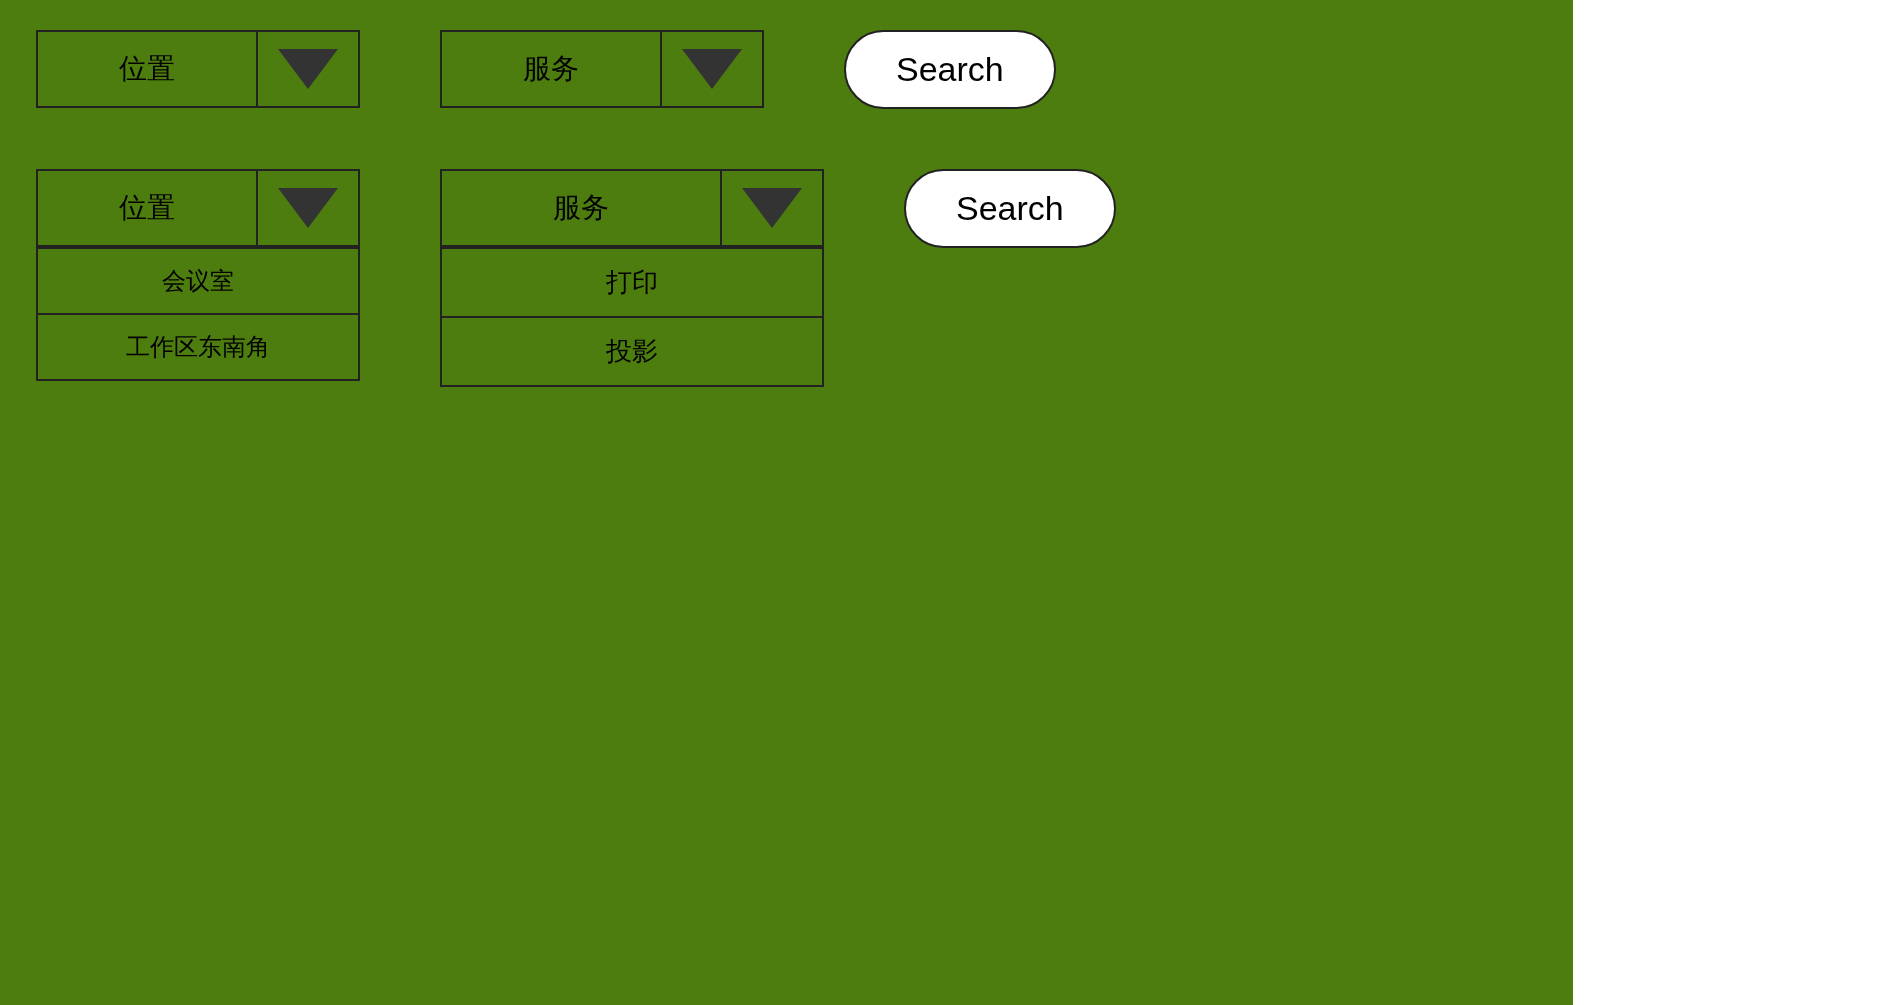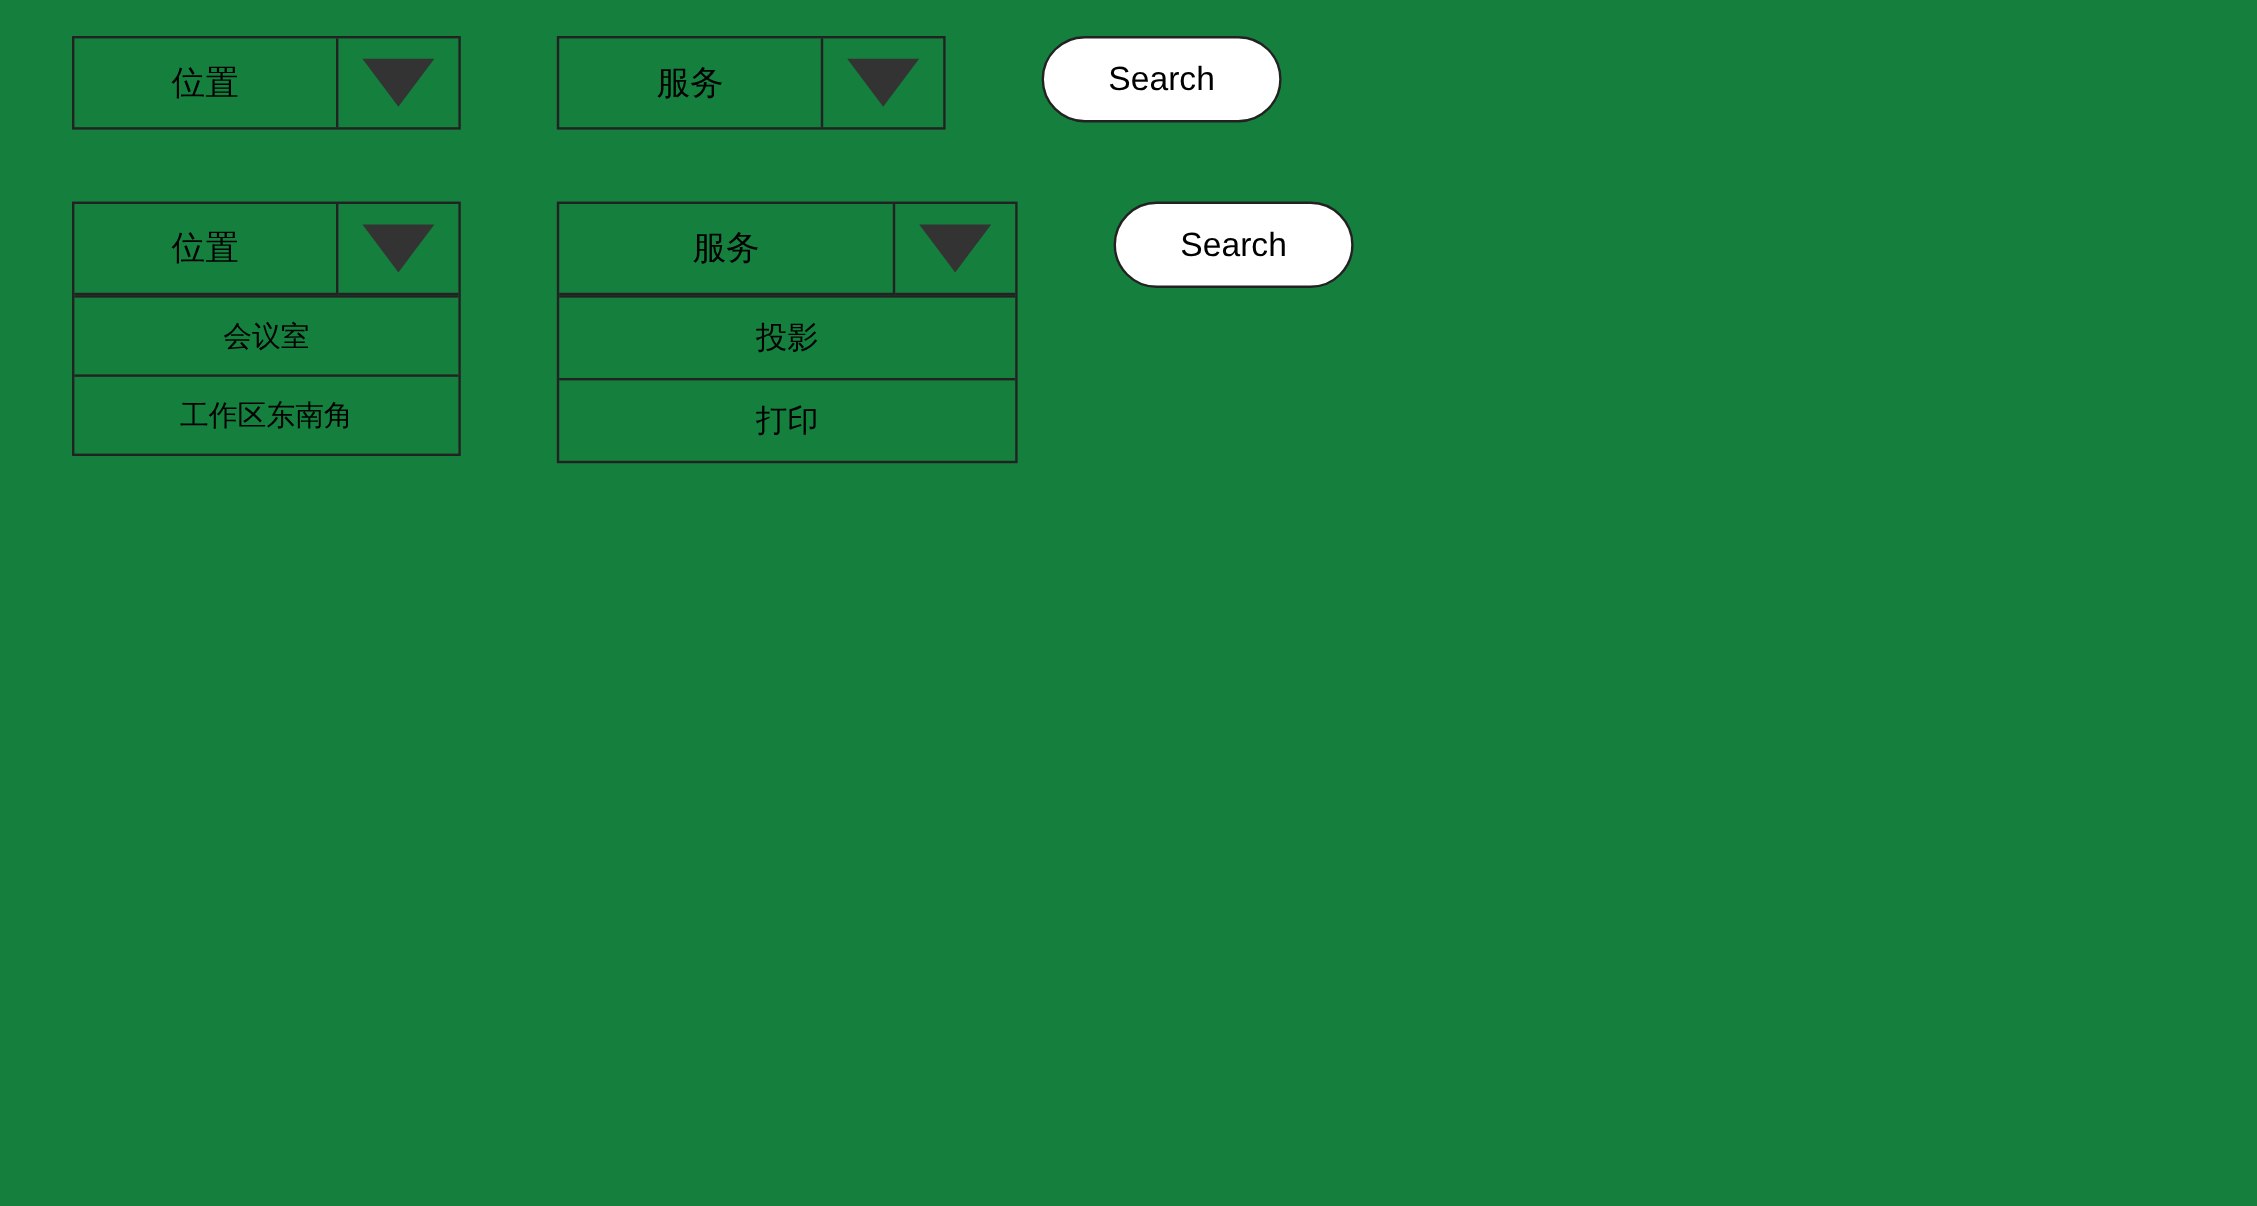--- a/index.html
+++ b/index.html
@@ -10,24 +10,24 @@
 
     body {
       background: #ffffff;
       font-family: "SimSun", "STSong", serif;
       width: 1881px;
       min-height: 1005px;
       position: relative;
     }
 
     .page {
-      width: 1881px;
+      width: 1573px;
       min-height: 1005px;
-      background: #15803d;
-      padding: 30px 60px;
+      background: #4d7c0f;
+      padding: 30px 36px;
     }
 
     
     .top-row {
       display: flex;
       align-items: flex-start;
       gap: 80px;
       margin-bottom: 60px;
     }
 
@@ -71,21 +71,21 @@
     }
 
     
     .search-button {
       display: flex;
       align-items: center;
       justify-content: center;
       border: 2.5px solid #222;
       border-radius: 50px;
       padding: 18px 50px;
-      font-size: 28px;
+      font-size: 34px;
       cursor: pointer;
       background: #fff;
       min-width: 200px;
       min-height: 70px;
     }
 
     
     .dropdown-open {
       display: flex;
       flex-direction: column;
@@ -195,21 +195,21 @@
       <div class="dropdown-list-item">工作区东南角</div>
     </div>
 
     <div class="services-open">
       <div class="services-header">
         <div class="services-label">服务</div>
         <div class="services-arrow-box">
           <div class="arrow-down"></div>
         </div>
       </div>
+      <div class="services-list-item">打印</div>
       <div class="services-list-item">投影</div>
-      <div class="services-list-item">打印</div>
     </div>
 
     <button class="search-button">Search</button>
 
   </div>
 
 </div>
 
 </body></html>

